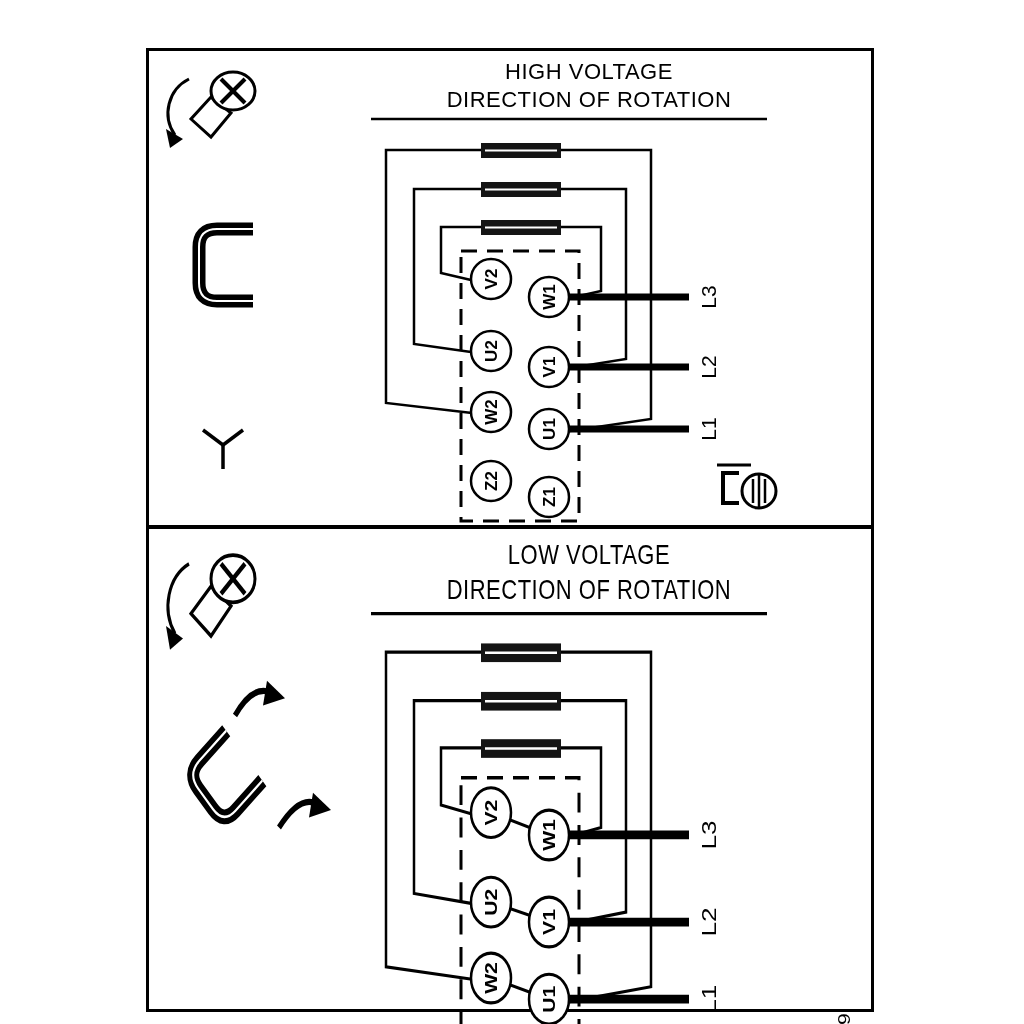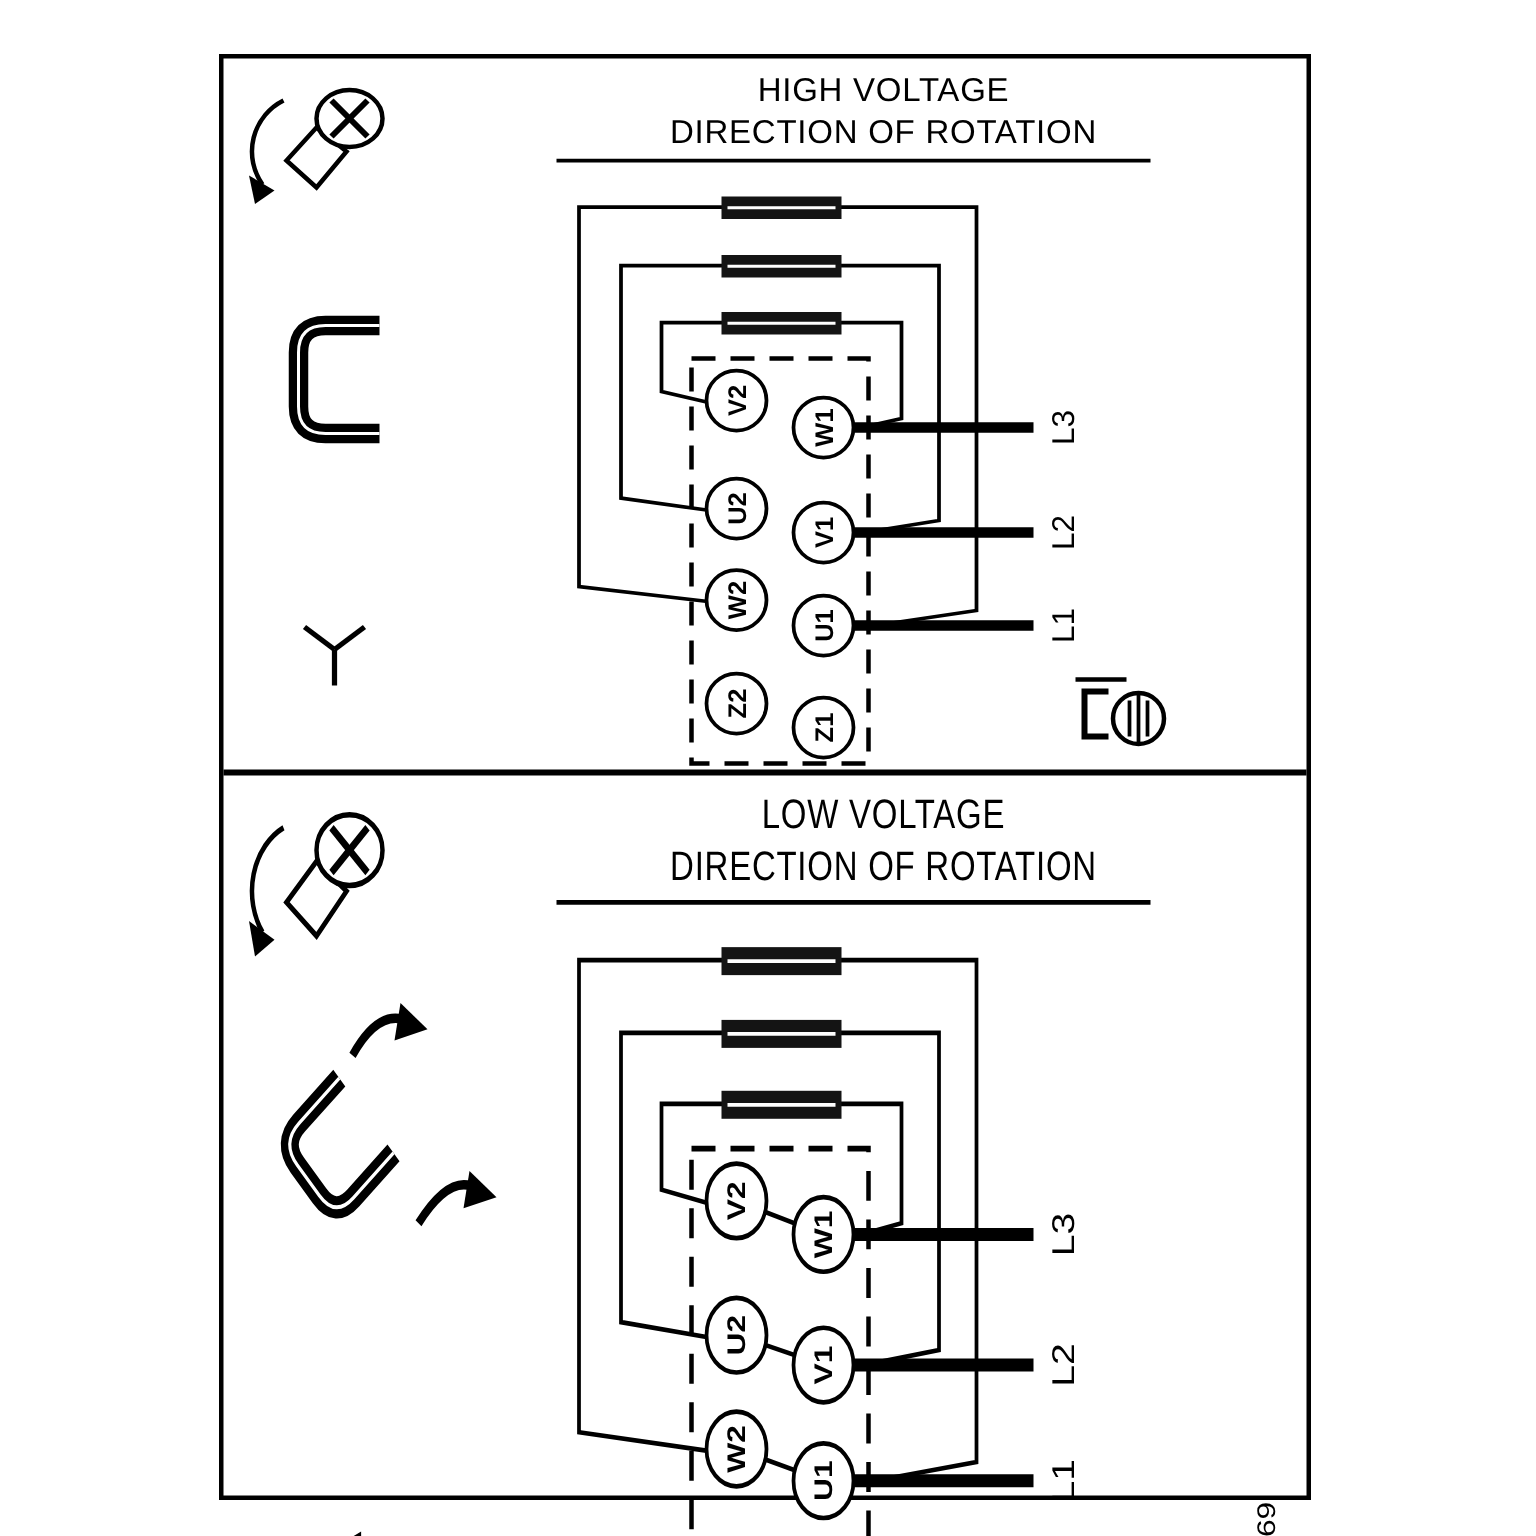--- a/index.html
+++ b/index.html
@@ -1,17 +1,17 @@
 <!DOCTYPE html>
 <html><head>
 <meta charset="utf-8">
 <style>
   html,body{margin:0;padding:0;}
   body{width:1024px;height:1024px;background:#ffffff;position:relative;font-family:"Liberation Sans",sans-serif;}
-  .frame{position:absolute;left:146px;top:36px;width:728px;height:964px;border:3px solid #000;box-sizing:border-box;background:#fff;}
+  .frame{position:absolute;left:146px;top:48px;width:728px;height:964px;border:3px solid #000;box-sizing:border-box;background:#fff;}
   .panel{position:relative;width:100%;box-sizing:border-box;}
   .panel.top{height:478px;border-bottom:4px solid #000;}
   .panel.bottom{height:597px;}
   .panel svg{display:block;width:100%;height:100%;}
   svg text{font-family:"Liberation Sans",sans-serif;fill:#000;}
   .title{font-size:22px;letter-spacing:.5px;}
   .term-label{font-size:17px;font-weight:bold;}
   .line-label{font-size:21px;}
   .part-number{font-size:17px;}
   .wire{fill:none;stroke:#000;stroke-width:2.5;}

